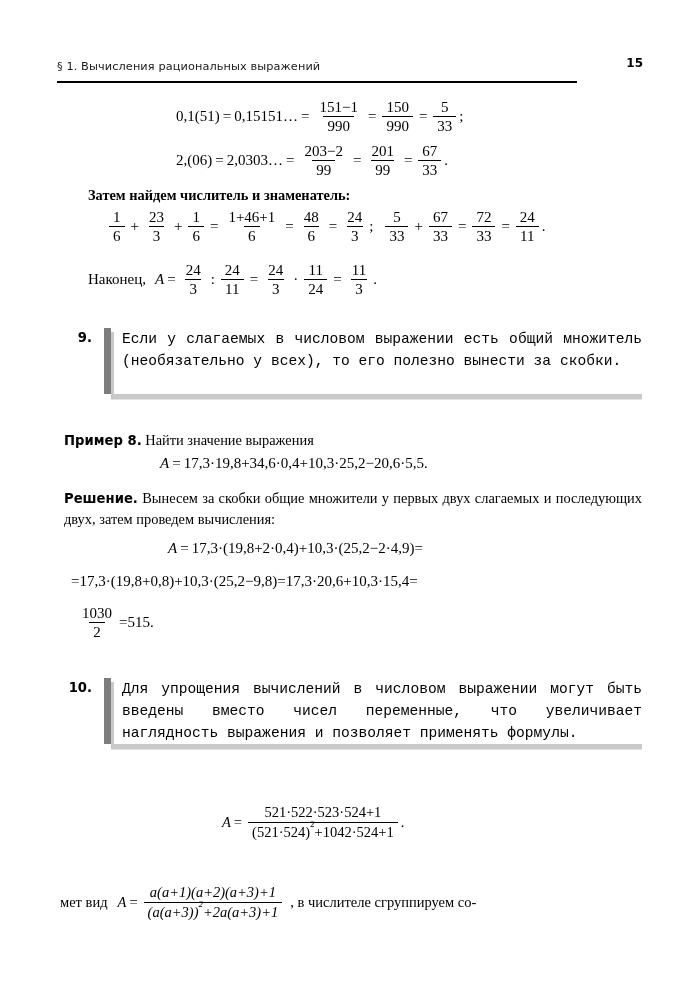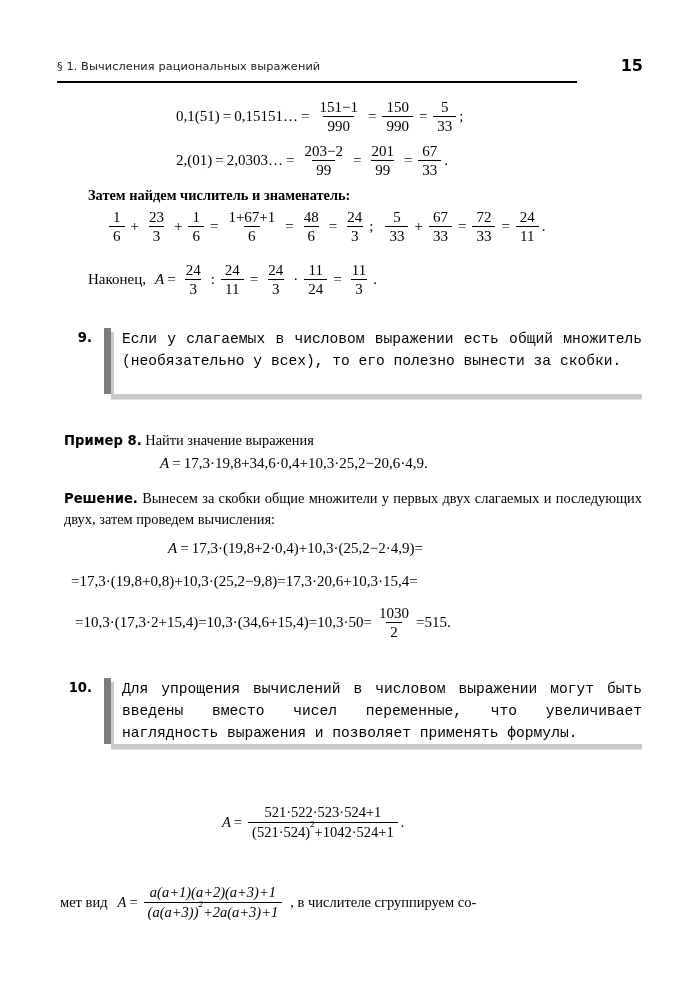--- a/index.html
+++ b/index.html
@@ -47,21 +47,21 @@
     width: 520px;
     height: 2px;
     background: #000000;
   }
   .rh-page {
     position: absolute;
     right: 0;
     top: -4px;
     font-family: "DejaVu Sans", sans-serif;
     font-weight: bold;
-    font-size: 16px;
+    font-size: 12px;
     color: #000000;
   }
 
   
   .para {
     position: absolute;
     font-size: 14.4px;
     line-height: 21px;
     color: #000;
     text-align: justify;
@@ -201,21 +201,21 @@
       <span class="frac">
         <span class="num">5</span>
         <span class="den">33</span>
       </span>
       <span>;</span>
     </span>
   </div>
 
   <div class="math" style="left:176px; top:143px;">
     <span class="mrow">
-      <span>2,(01)</span>
+      <span>2,(06)</span>
       <span class="op">=</span>
       <span>2,0303…</span>
       <span class="op">=</span>
       <span class="frac">
         <span class="num">203−2</span>
         <span class="den">99</span>
       </span>
       <span class="op">=</span>
       <span class="frac">
         <span class="num">201</span>
@@ -243,21 +243,21 @@
         <span class="num">23</span>
         <span class="den">3</span>
       </span>
       <span class="op">+</span>
       <span class="frac">
         <span class="num">1</span>
         <span class="den">6</span>
       </span>
       <span class="op">=</span>
       <span class="frac">
-        <span class="num">1+67+1</span>
+        <span class="num">1+46+1</span>
         <span class="den">6</span>
       </span>
       <span class="op">=</span>
       <span class="frac">
         <span class="num">48</span>
         <span class="den">6</span>
       </span>
       <span class="op">=</span>
       <span class="frac">
         <span class="num">24</span>
@@ -332,42 +332,41 @@
 
   <div class="para" style="left:64px; top:430px; width:560px;">
     <span class="lead">Пример 8.</span>
     <span>Найти значение выражения</span>
   </div>
 
   <div class="math" style="left:160px; top:455px;">
     <span class="mrow">
       <span class="it">A</span>
       <span class="op">=</span>
-      <span>17,3·19,8+34,6·0,4+10,3·25,2−20,6·4,9.</span>
+      <span>17,3·19,8+34,6·0,4+10,3·25,2−20,6·5,5.</span>
     </span>
   </div>
 
   <div class="para" style="left:64px; top:488px; width:578px;">
     <span class="lead">Решение.</span>
     <span>Вынесем за скобки общие множители у первых двух слагаемых и последующих двух, затем проведем вычисления:</span>
   </div>
 
   <div class="math" style="left:168px; top:540px;">
     <span class="mrow">
       <span class="it">A</span>
       <span class="op">=</span>
       <span>17,3·(19,8+2·0,4)+10,3·(25,2−2·4,9)=</span>
     </span>
   </div>
 
   <div class="math" style="left:71px; top:574px;">=17,3·(19,8+0,8)+10,3·(25,2−9,8)=17,3·20,6+10,3·15,4=</div>
 
   <div class="math" style="left:75px; top:605px;">
     <span class="mrow">
-      <span>=10,3·(17,3·2+15,4)=10,3·(34,6+15,4)=10,3·50=</span>
       <span class="frac">
         <span class="num">1030</span>
         <span class="den">2</span>
       </span>
       <span>=515.</span>
     </span>
   </div>
 
   <div class="rulebox" style="top:678px; height:78px;">
     <div class="rb-num">10.</div>

